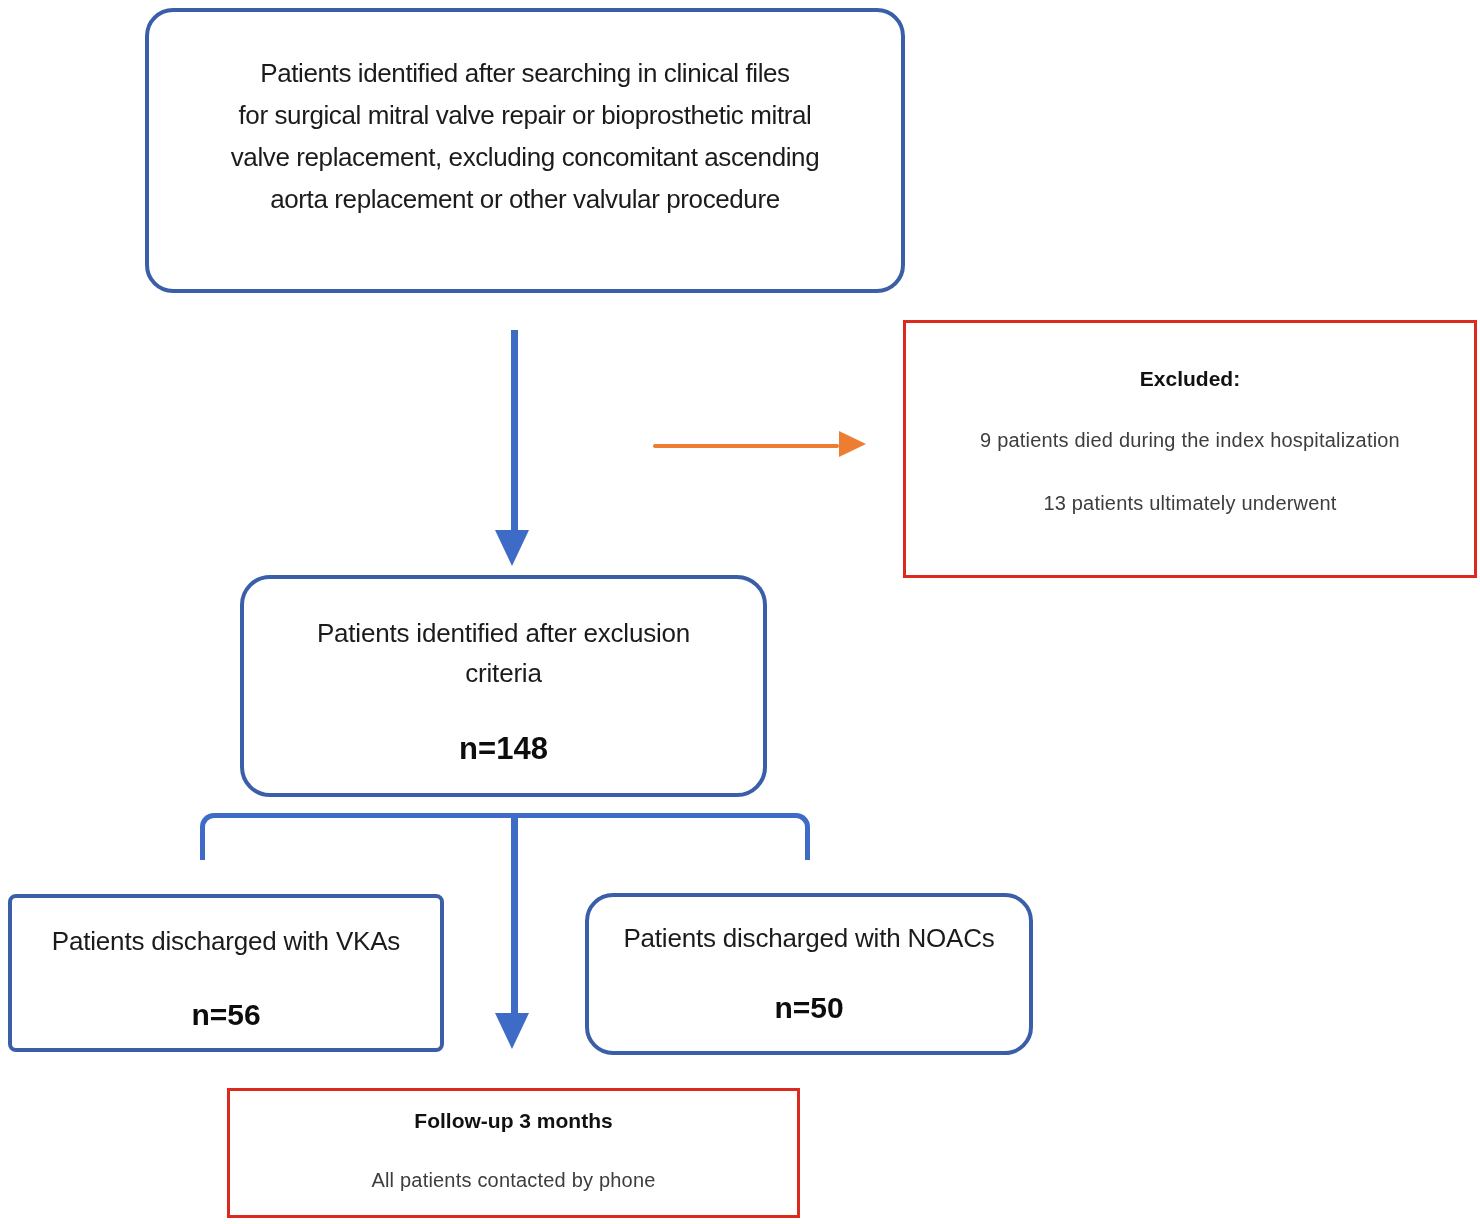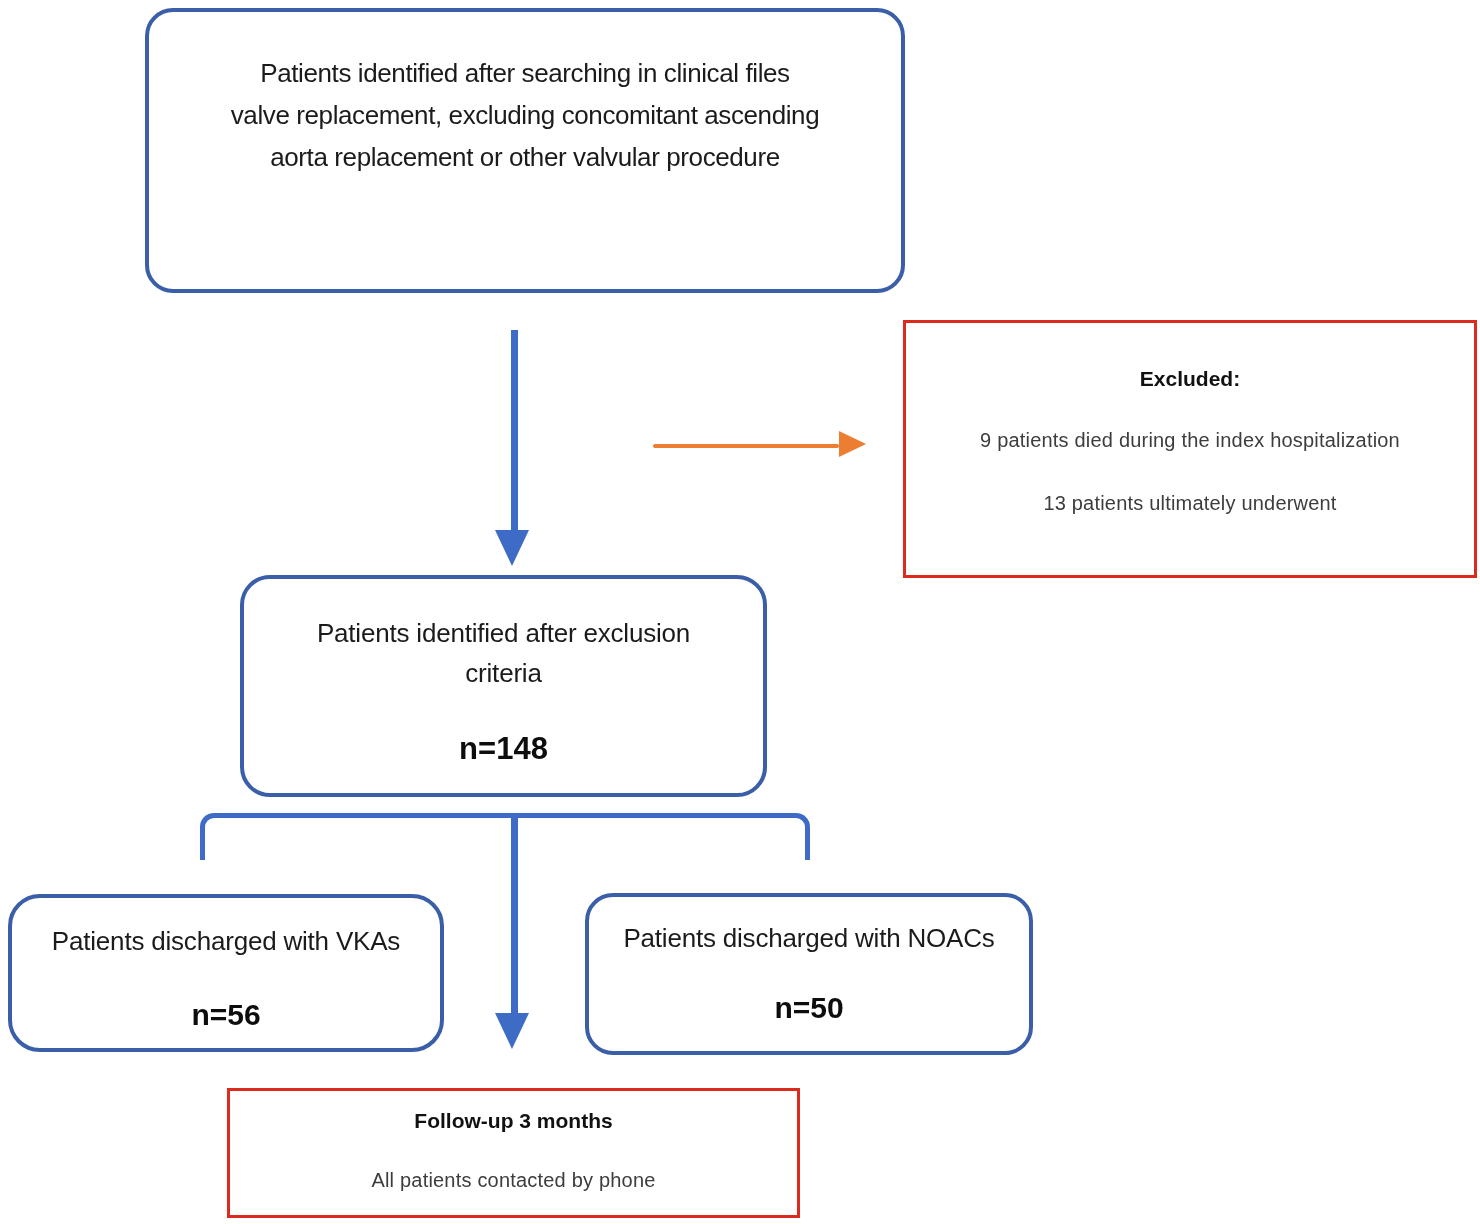--- a/index.html
+++ b/index.html
@@ -89,41 +89,42 @@
 
   
   #arrow-center-shaft { left: 511px; top: 817px; height: 198px; }
   #arrow-center-head {
     position: absolute; left: 495px; top: 1013px; width: 0; height: 0;
     border-left: 17px solid transparent; border-right: 17px solid transparent;
     border-top: 36px solid var(--arrow_blue);
   }
 
   
-  #box-vka { left: 8px; top: 894px; width: 436px; height: 158px; border-radius: 32px; }
+  #box-vka { left: 8px; top: 894px; width: 436px; height: 158px; border-radius: 8px; }
   #box-vka .label { top: 28px; font-size: 26px; letter-spacing: -0.2px; }
   #box-vka .count { top: 100px; font-size: 30px; }
 
   #box-noac { left: 585px; top: 893px; width: 448px; height: 162px; border-radius: 28px; }
   #box-noac .label { top: 26px; font-size: 26px; letter-spacing: -0.2px; }
   #box-noac .count { top: 94px; font-size: 30px; }
 
   
   #box-followup { left: 227px; top: 1088px; width: 573px; height: 130px; }
   #box-followup .title { top: 18px; font-size: 21px; font-weight: bold; color: #111; }
   #box-followup .subtitle { top: 78px; font-size: 20px; color: var(--text_soft); letter-spacing: 0.2px; }
 </style>
 </head>
 <body>
 
 <div id="canvas">
 
   <div id="box-identified" class="box-blue">
     <div class="lines">
       <div>Patients identified after searching in clinical files</div>
+      <div>for surgical mitral valve repair or bioprosthetic mitral</div>
       <div>valve replacement, excluding concomitant ascending</div>
       <div>aorta replacement or other valvular procedure</div>
     </div>
   </div>
 
   <div>
     <div id="arrow-main-shaft" class="shaft-v"></div>
     <div id="arrow-main-head"></div>
   </div>
 

